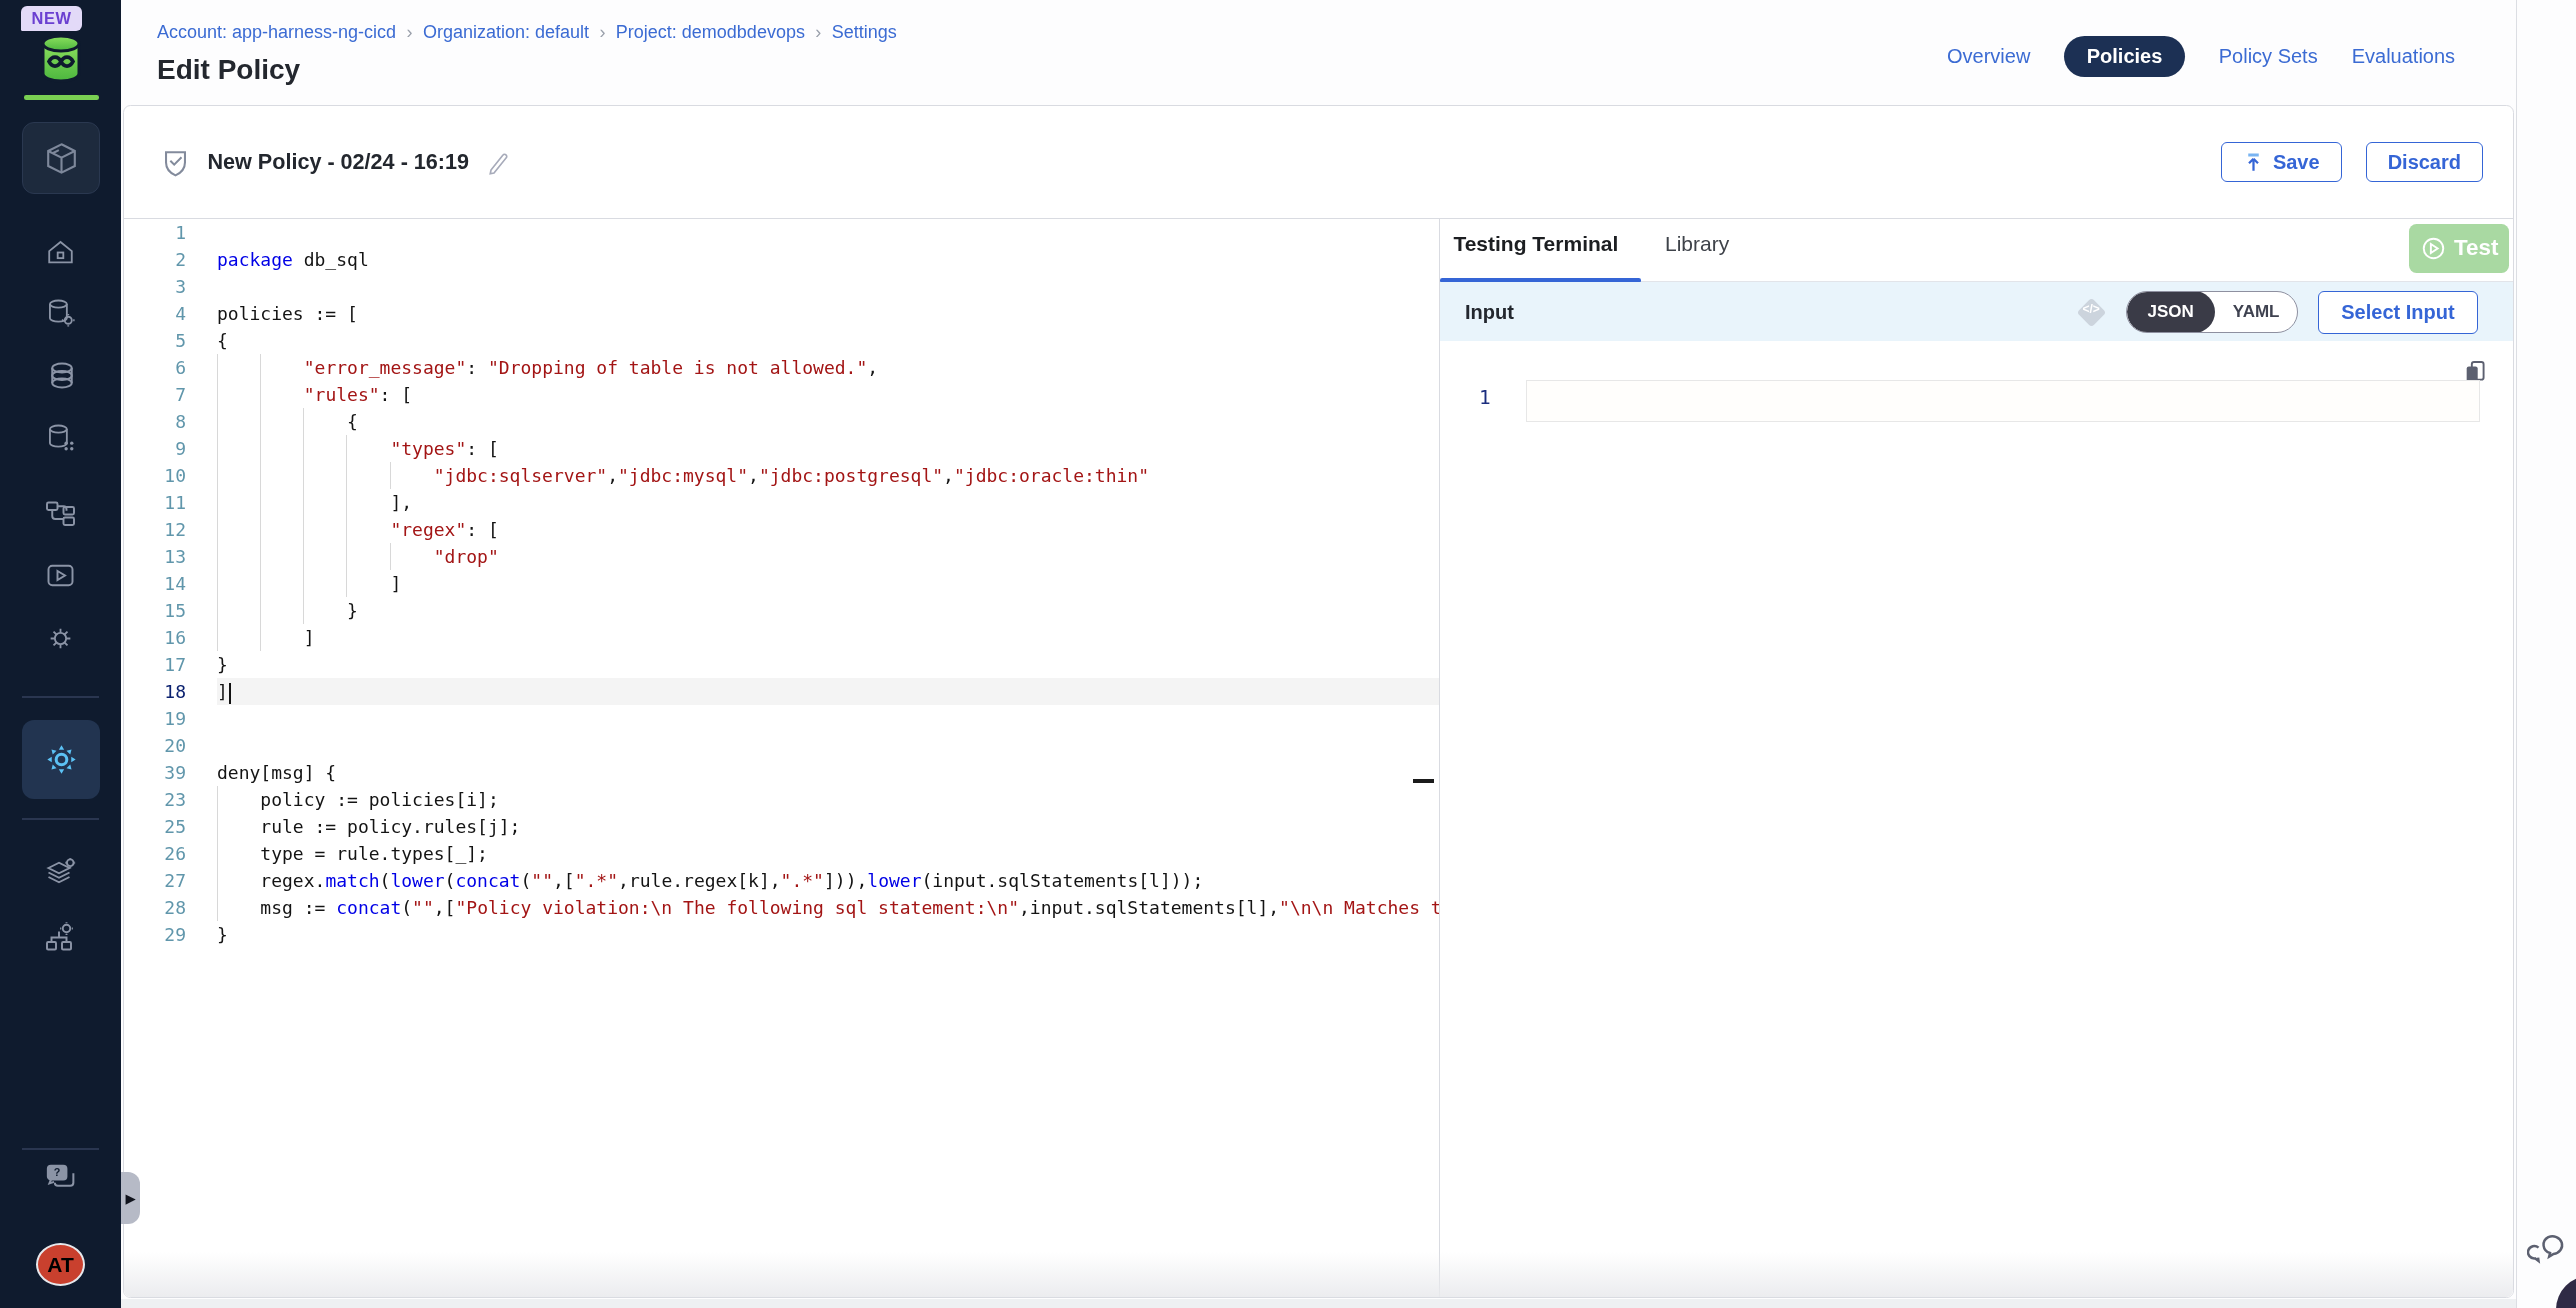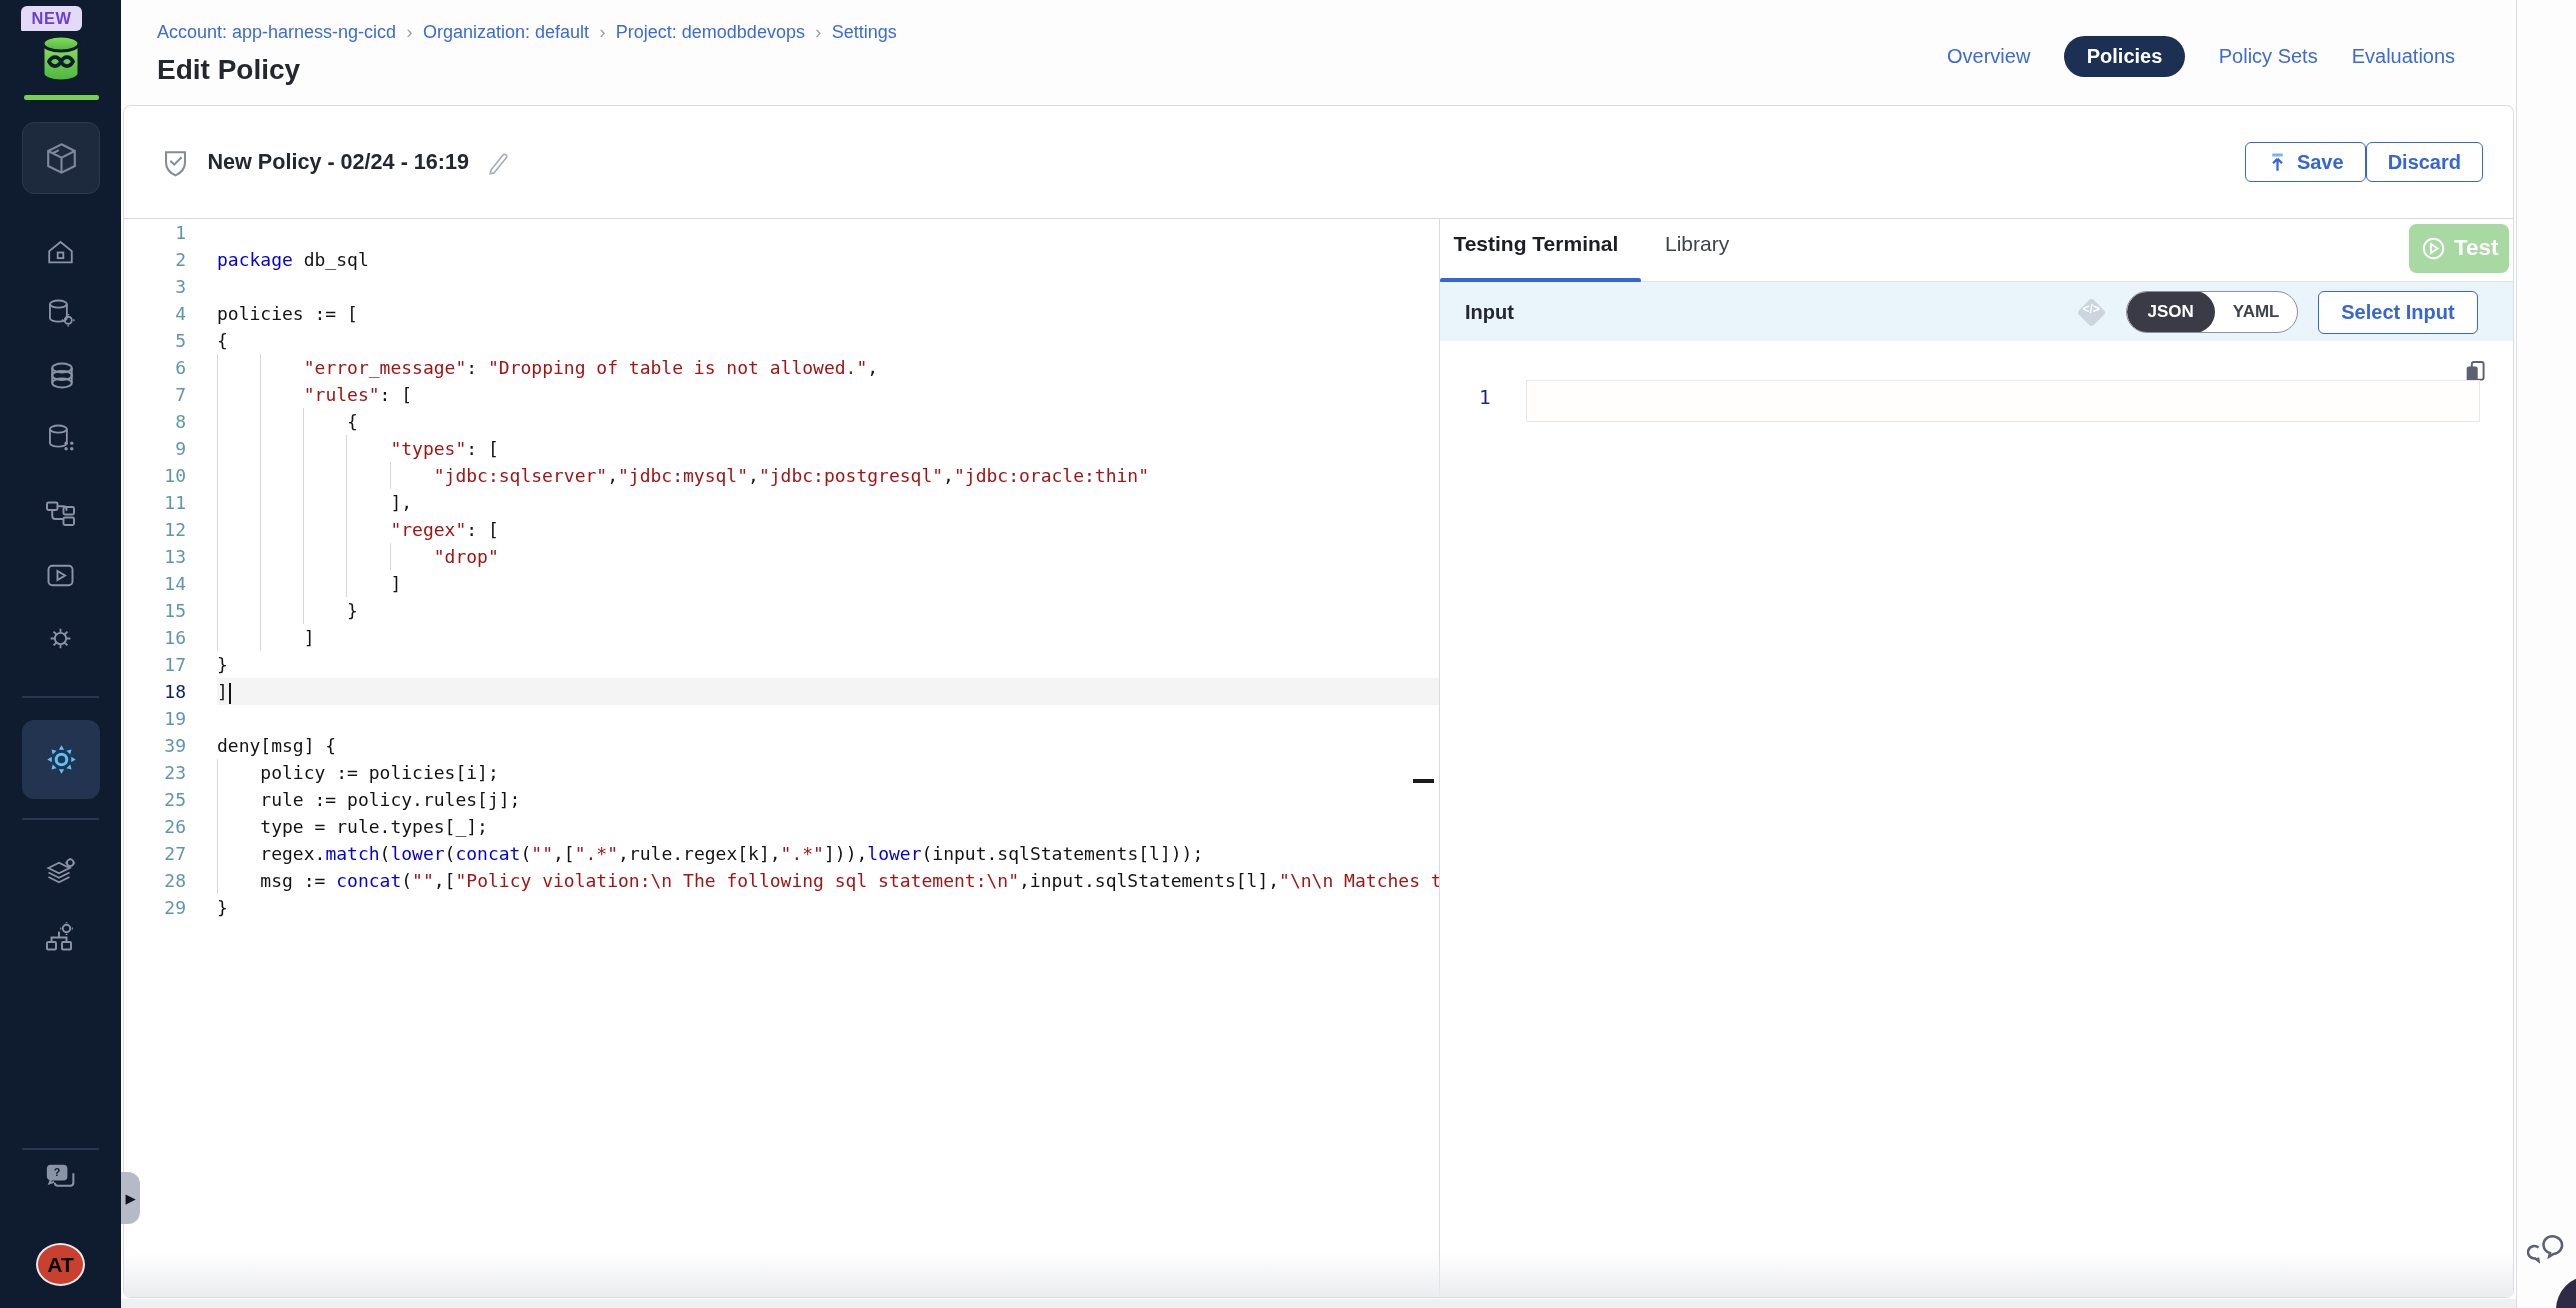--- a/index.html
+++ b/index.html
@@ -40,21 +40,21 @@
   .nav-tab.active { background:#1c3054; color:#ffffff; padding:9px 22.4px; border-radius:745px; font-weight:bold; }
 
   
   .card { position:absolute; left:123px; top:105px; width:2391px; height:1193px;
           background:#ffffff; border:0.7px solid #d9dbe1; border-radius:7.5px; overflow:hidden; }
   .card-header { position:absolute; left:0; top:0; width:100%; height:113px;
                  border-bottom:0.7px solid #d9dbe1; display:flex; align-items:center; justify-content:space-between;
                  padding:0 30px 0 36px; }
   .title-group { display:flex; align-items:center; gap:16.4px; }
   .policy-name { font-size:21.6px; font-weight:bold; color:#23272e; }
-  .hdr-btns { display:flex; }
+  .hdr-btns { display:flex; gap:24px; }
   .btn-outline { display:flex; align-items:center; gap:9px; background:#fff; color:#3565d6;
                  border:1.5px solid #3565d6; border-radius:6px; font-size:20px; font-weight:bold;
                  padding:7.5px 21px; cursor:pointer; }
 
   
   .editor { position:absolute; left:0; top:113px; width:1316px; height:1080px; background:#fff;
             border-right:0.7px solid #d9dbe1; overflow:hidden; }
   .cl { position:relative; height:27px; line-height:27px; white-space:pre; }
   .cl.active { background:linear-gradient(to right,#ffffff 93px,#f4f4f4 93px); }
   .ln { position:absolute; left:0; top:0; width:62px; text-align:right;
@@ -298,20 +298,21 @@
           <div class="cl" data-interactable="false"><span class="ln" data-interactable="false">10</span><i class="guide" style="left: 93px;"></i><i class="guide" style="left: 136px;"></i><i class="guide" style="left: 179px;"></i><i class="guide" style="left: 222px;"></i><i class="guide" style="left: 266px;"></i><span class="code"><span class="t-d">                    </span><span class="t-s">"jdbc:sqlserver"</span><span class="t-d">,</span><span class="t-s">"jdbc:mysql"</span><span class="t-d">,</span><span class="t-s">"jdbc:postgresql"</span><span class="t-d">,</span><span class="t-s">"jdbc:oracle:thin"</span></span></div>
           <div class="cl" data-interactable="false"><span class="ln" data-interactable="false">11</span><i class="guide" style="left: 93px;"></i><i class="guide" style="left: 136px;"></i><i class="guide" style="left: 179px;"></i><i class="guide" style="left: 222px;"></i><span class="code"><span class="t-d">                ],</span></span></div>
           <div class="cl" data-interactable="false"><span class="ln" data-interactable="false">12</span><i class="guide" style="left: 93px;"></i><i class="guide" style="left: 136px;"></i><i class="guide" style="left: 179px;"></i><i class="guide" style="left: 222px;"></i><span class="code"><span class="t-d">                </span><span class="t-s">"regex"</span><span class="t-d">: [</span></span></div>
           <div class="cl" data-interactable="false"><span class="ln" data-interactable="false">13</span><i class="guide" style="left: 93px;"></i><i class="guide" style="left: 136px;"></i><i class="guide" style="left: 179px;"></i><i class="guide" style="left: 222px;"></i><i class="guide" style="left: 266px;"></i><span class="code"><span class="t-d">                    </span><span class="t-s">"drop"</span></span></div>
           <div class="cl" data-interactable="false"><span class="ln" data-interactable="false">14</span><i class="guide" style="left: 93px;"></i><i class="guide" style="left: 136px;"></i><i class="guide" style="left: 179px;"></i><i class="guide" style="left: 222px;"></i><span class="code"><span class="t-d">                ]</span></span></div>
           <div class="cl" data-interactable="false"><span class="ln" data-interactable="false">15</span><i class="guide" style="left: 93px;"></i><i class="guide" style="left: 136px;"></i><i class="guide" style="left: 179px;"></i><span class="code"><span class="t-d">            }</span></span></div>
           <div class="cl" data-interactable="false"><span class="ln" data-interactable="false">16</span><i class="guide" style="left: 93px;"></i><i class="guide" style="left: 136px;"></i><span class="code"><span class="t-d">        ]</span></span></div>
           <div class="cl" data-interactable="false"><span class="ln" data-interactable="false">17</span><span class="code"><span class="t-d">}</span></span></div>
           <div class="cl active" data-interactable="false"><span class="ln" data-interactable="false">18</span><span class="code"><span class="t-d">]</span><span class="cursor" data-interactable="false"></span></span></div>
           <div class="cl" data-interactable="false"><span class="ln" data-interactable="false">19</span><span class="code"></span></div>
+          <div class="cl" data-interactable="false"><span class="ln" data-interactable="false">20</span><span class="code"></span></div>
           <div class="cl" data-interactable="false"><span class="ln" data-interactable="false">39</span><span class="code"><span class="t-d">deny[msg] {</span></span></div>
           <div class="cl" data-interactable="false"><span class="ln" data-interactable="false">23</span><i class="guide" style="left: 93px;"></i><span class="code"><span class="t-d">    policy := policies[i];</span></span></div>
           <div class="cl" data-interactable="false"><span class="ln" data-interactable="false">25</span><i class="guide" style="left: 93px;"></i><span class="code"><span class="t-d">    rule := policy.rules[j];</span></span></div>
           <div class="cl" data-interactable="false"><span class="ln" data-interactable="false">26</span><i class="guide" style="left: 93px;"></i><span class="code"><span class="t-d">    type = rule.types[_];</span></span></div>
           <div class="cl" data-interactable="false"><span class="ln" data-interactable="false">27</span><i class="guide" style="left: 93px;"></i><span class="code"><span class="t-d">    regex.</span><span class="t-k">match</span><span class="t-d">(</span><span class="t-k">lower</span><span class="t-d">(</span><span class="t-k">concat</span><span class="t-d">(</span><span class="t-s">""</span><span class="t-d">,[</span><span class="t-s">".*"</span><span class="t-d">,rule.regex[k],</span><span class="t-s">".*"</span><span class="t-d">])),</span><span class="t-k">lower</span><span class="t-d">(input.sqlStatements[l]));</span></span></div>
           <div class="cl" data-interactable="false"><span class="ln" data-interactable="false">28</span><i class="guide" style="left: 93px;"></i><span class="code"><span class="t-d">    msg := </span><span class="t-k">concat</span><span class="t-d">(</span><span class="t-s">""</span><span class="t-d">,[</span><span class="t-s">"Policy violation:\n The following sql statement:\n"</span><span class="t-d">,input.sqlStatements[l],</span><span class="t-s">"\n\n Matches th</span></span></div>
           <div class="cl" data-interactable="false"><span class="ln" data-interactable="false">29</span><span class="code"><span class="t-d">}</span></span></div>
         </div>
     </div>
     <div class="ruler-dash" data-interactable="false"></div>

